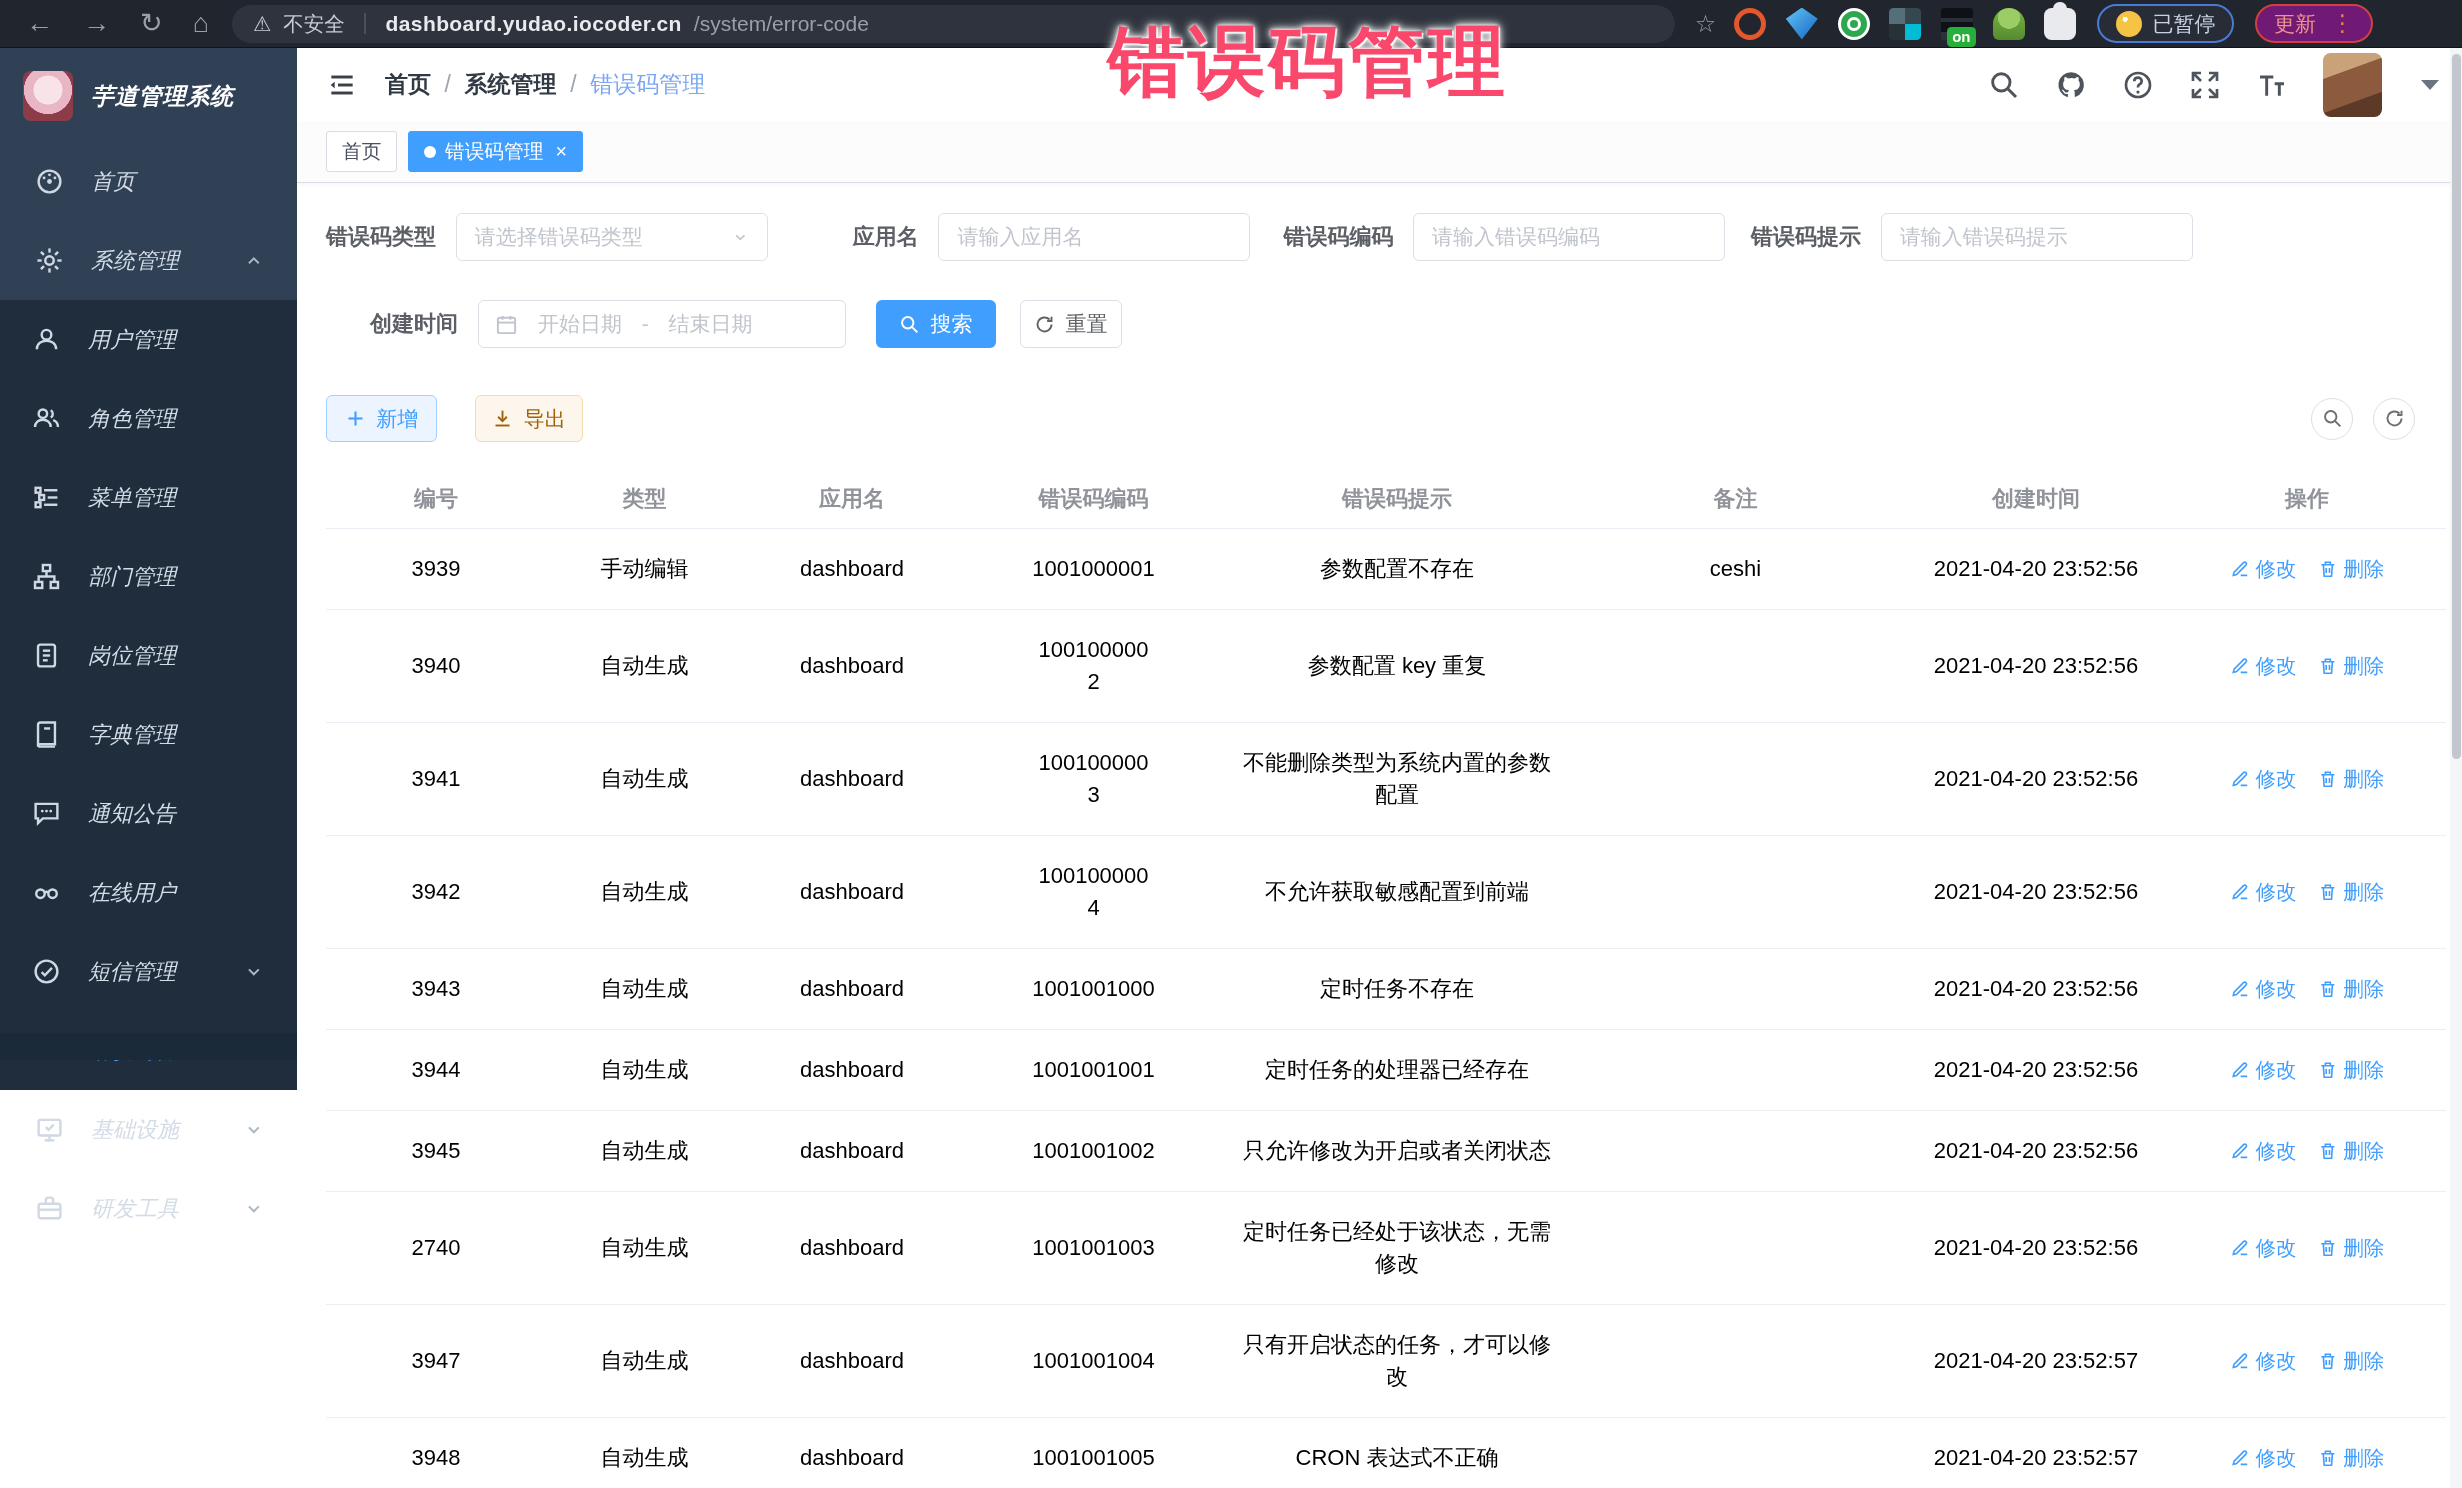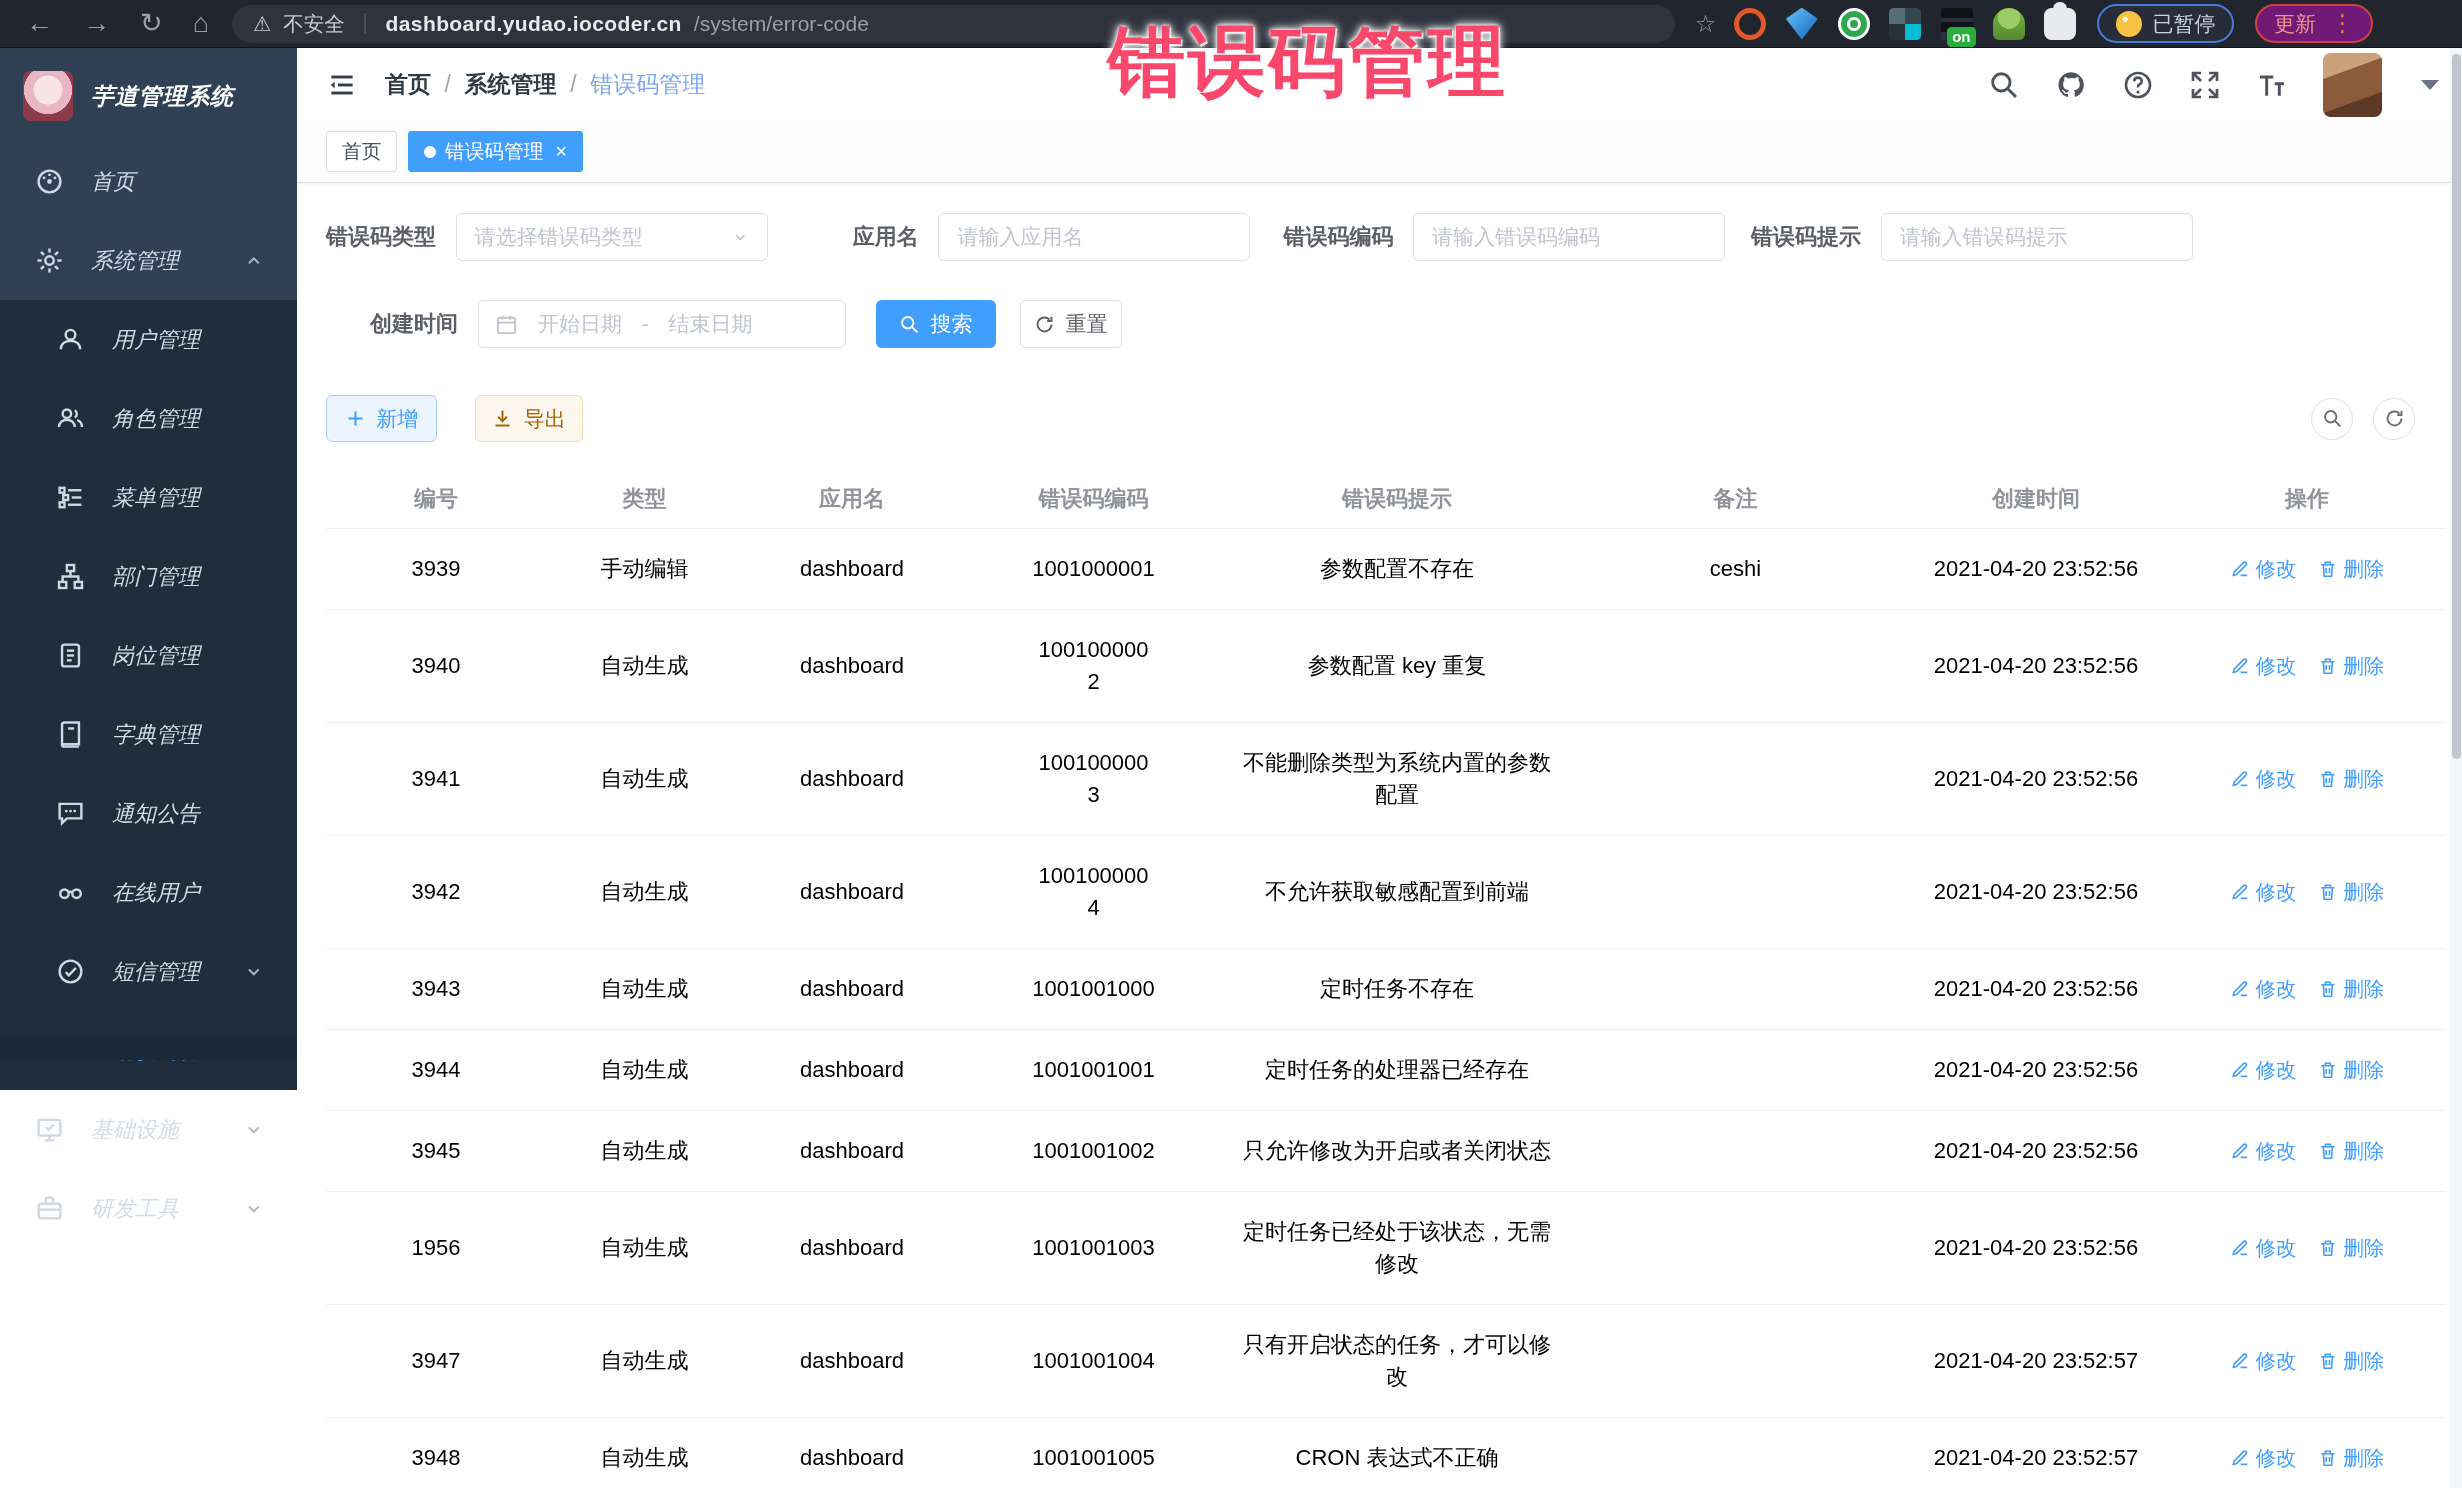--- a/index.html
+++ b/index.html
@@ -42,21 +42,21 @@
 
   
   .sidebar { position:absolute; left:0; top:48px; width:297px; height:1012px; background:#304156; color:#d3dce6;font-style:italic; }
   .logo-row { display:flex; align-items:center; gap:18px; padding:23px 0 21px 23px; }
   .logo-avatar { width:50px; height:50px; border-radius:7.6px; background:radial-gradient(circle at 50% 38%,#f7e3e8 0 36%,#e8b6c4 37% 60%,#8c3b49 61%); }
   .logo-title { color:#fff; font-size:23px; font-weight:700; letter-spacing:0.8px; }
   .menu { }
   .menu-item { display:flex; align-items:center; height:79px; padding-left:35px; gap:27px; cursor:pointer; position:relative; font-size:22px; color:#d3dce6; }
   .menu-item .micon { width:29px; height:29px; flex:0 0 29px; color:#cfd8e3; }
   .submenu { background:#1f2d3d; }
-  .submenu .menu-item { padding-left:32px;margin-left:24px; }
+  .submenu .menu-item { padding-left:32px; }
   .menu-item .chev { position:absolute; right:33px; width:19.7px; height:19.7px; color:#aab7c6; }
   .menu-item.active { color:#409eff; }
   .menu-item.active .micon { color:#409eff; }
   .sidebar-footer { position:absolute; left:0; bottom:0; width:297px; height:27px; background:#1b2a38; }
 
   
   .main { position:absolute; left:297px; top:48px; width:2165px; height:1440px; background:#fff; }
   .topbar { display:flex; align-items:center; height:73px; padding:0 23px 0 29px; background:#fff; position:relative; }
   .hamburger { width:32px; height:32px; color:#3a3f48; margin-right:27px; }
   .breadcrumb { display:flex; align-items:center; gap:13.6px; font-size:23px; }
@@ -744,21 +744,21 @@
                   <svg viewBox="0 0 26 26" width="19.7" height="19.7">
                     <use href="#i-trash"></use>
                   </svg>
                   <span>删除</span>
                 </span>
           </div>
             </div>
         </div>
 
         <div class="tr">
-          <div class="td c0">1956</div>
+          <div class="td c0">2740</div>
           <div class="td c1">自动生成</div>
           <div class="td c2">dashboard</div>
           <div class="td c3 code">1001001003</div>
           <div class="td c4">定时任务已经处于该状态，无需修改</div>
           <div class="td c5"></div>
           <div class="td c6">2021-04-20 23:52:56</div>
           <div class="td c7">
               <div class="ops">
             <span class="oplink">
                   <svg viewBox="0 0 26 26" width="19.7" height="19.7">

